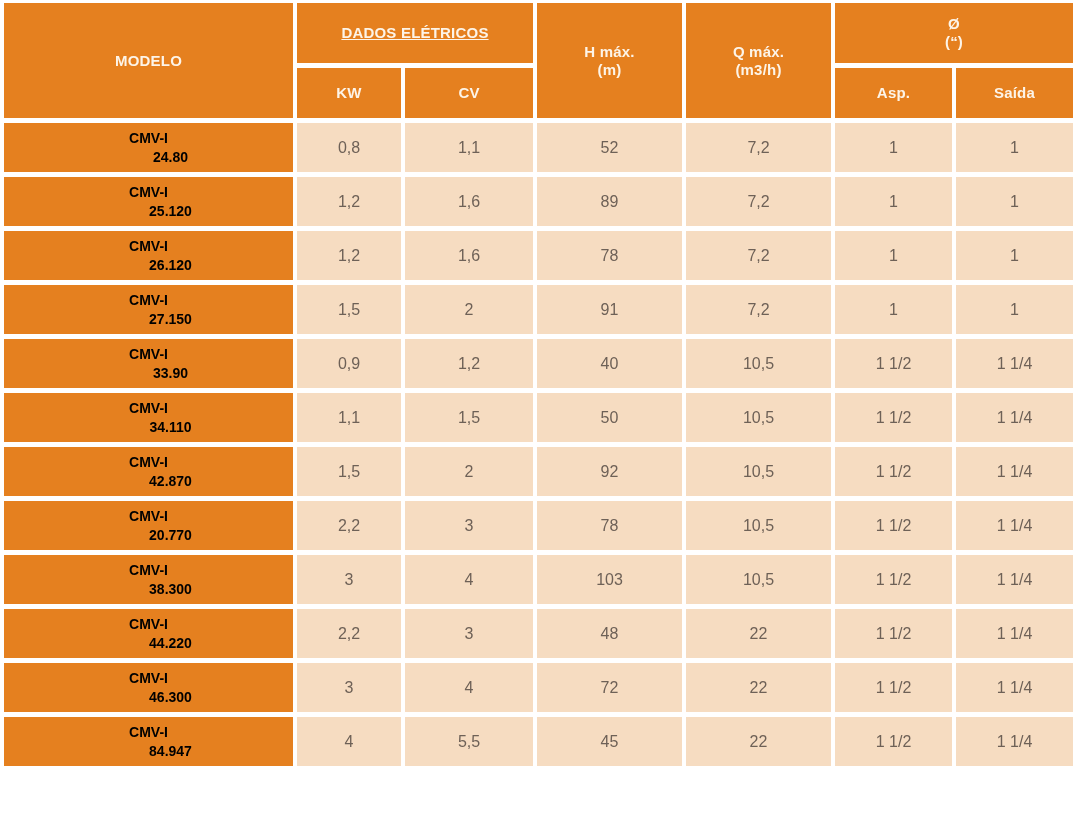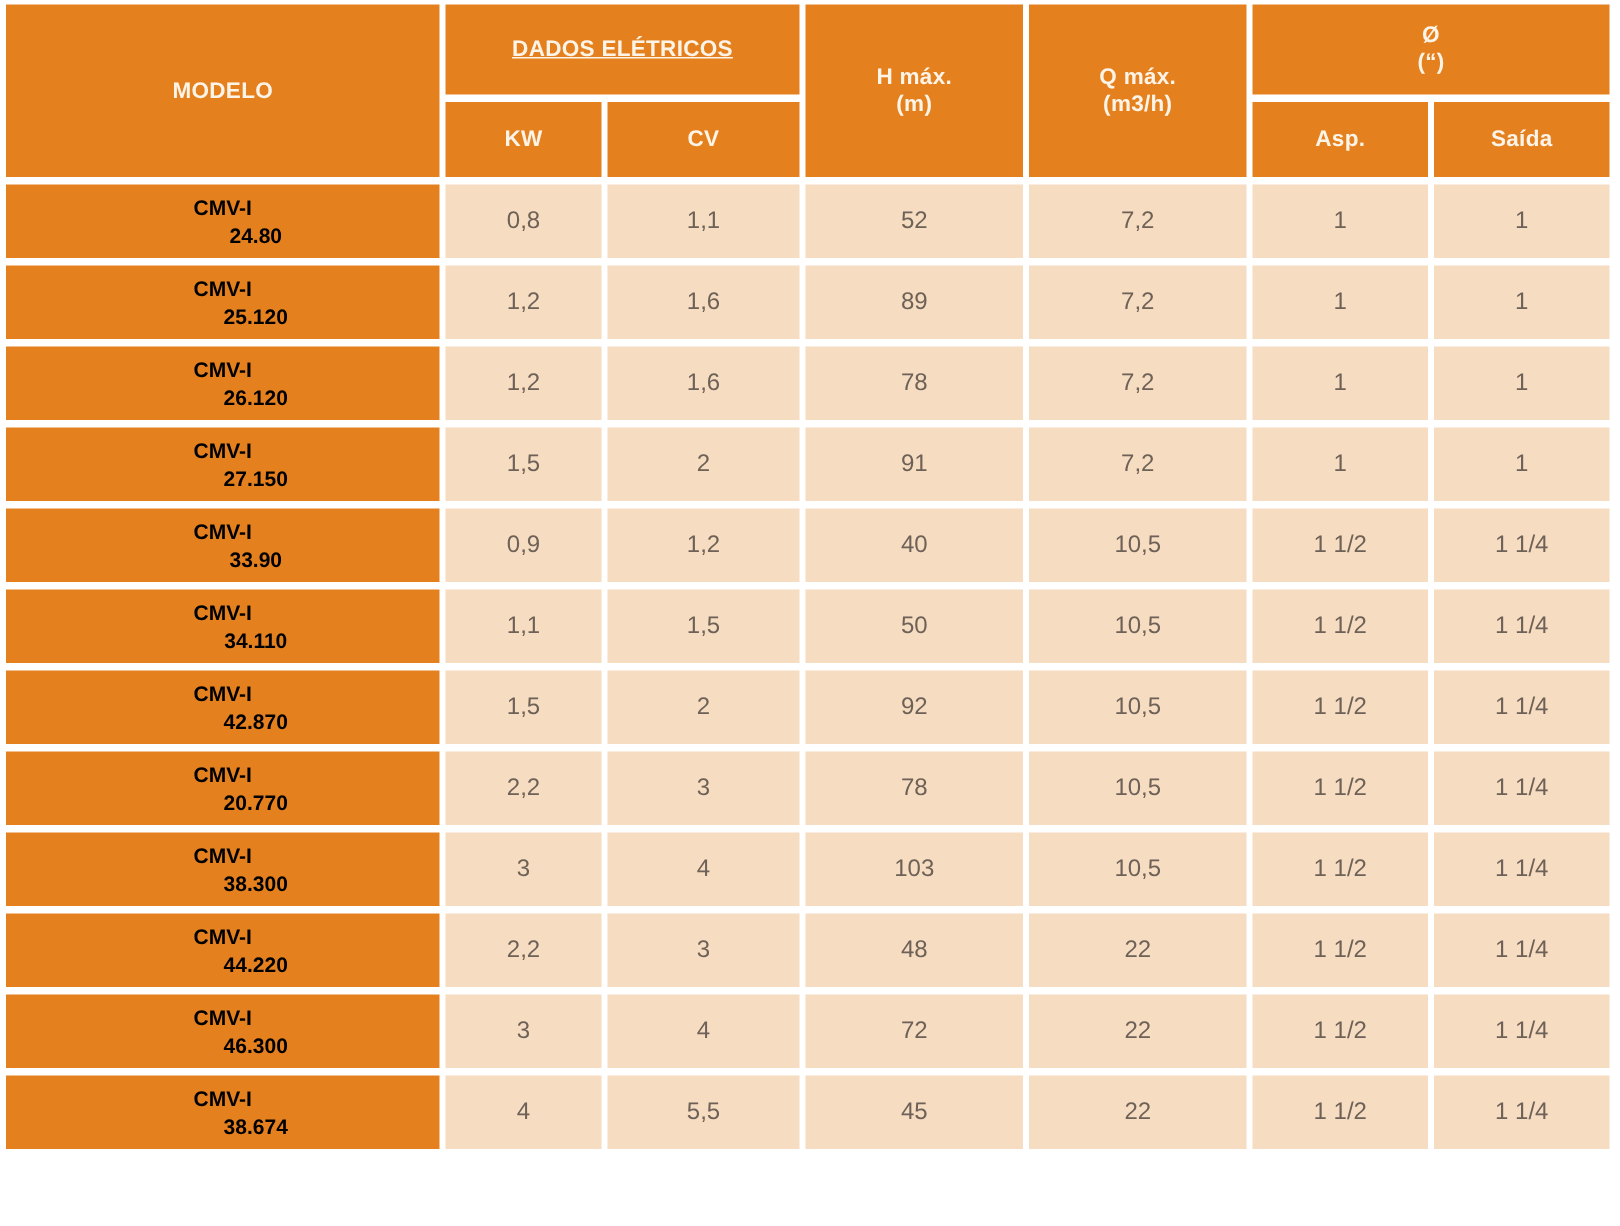--- a/index.html
+++ b/index.html
@@ -200,21 +200,21 @@
         <tr>
           <td class="model"><span>CMV-I</span><span class="m2">46.300</span></td>
           <td class="val">3</td>
           <td class="val">4</td>
           <td class="val">72</td>
           <td class="val">22</td>
           <td class="val">1 1/2</td>
           <td class="val">1 1/4</td>
         </tr>
         <tr>
-          <td class="model"><span>CMV-I</span><span class="m2">38.674</span></td>
+          <td class="model"><span>CMV-I</span><span class="m2">84.947</span></td>
           <td class="val">4</td>
           <td class="val">5,5</td>
           <td class="val">45</td>
           <td class="val">22</td>
           <td class="val">1 1/2</td>
           <td class="val">1 1/4</td>
         </tr>
       </tbody>
   </table>
 </div>

